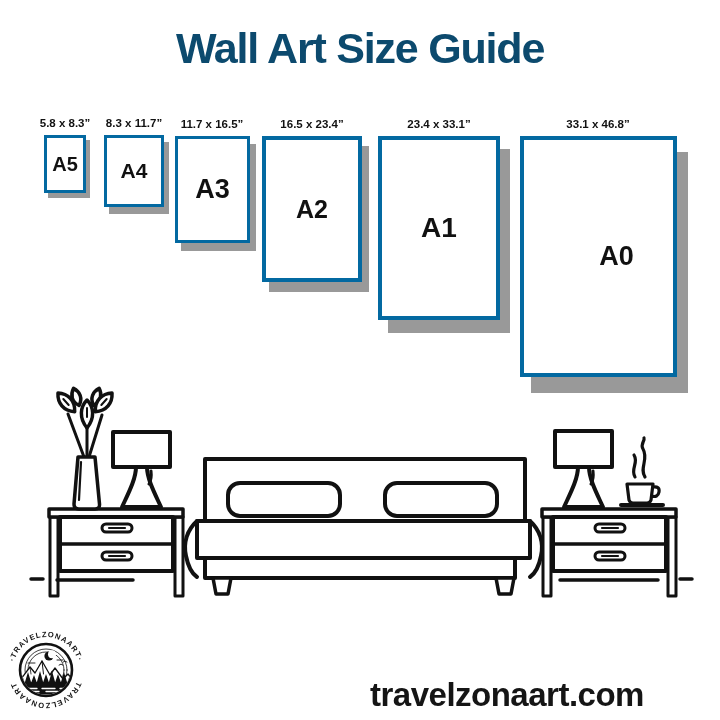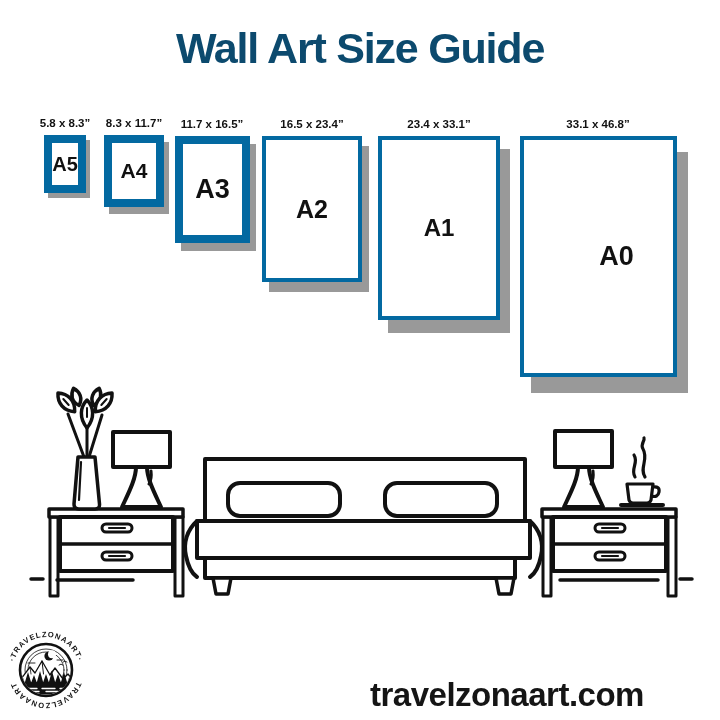--- a/index.html
+++ b/index.html
@@ -12,29 +12,29 @@
   .page-title{
     position:absolute;left:0;top:24px;width:720px;text-align:center;
     font-size:43px;font-weight:bold;letter-spacing:-1.2px;color:#0c4a6e;
   }
   
   .size-label{
     position:absolute;width:120px;text-align:center;
     font-size:11.5px;font-weight:bold;color:#111;letter-spacing:0px;
   }
   .frame{
-    position:absolute;background:#fff;border:8px solid #0369a1;
+    position:absolute;background:#fff;border:3px solid #0369a1;
     display:flex;align-items:center;justify-content:center;
     font-weight:bold;color:#111;box-sizing:border-box;
   }
   .lbl-a5{left:5px;top:117px;}   .f-a5{left:44px; top:135px;width:42px; height:58px; box-shadow:4px 5px 0 #999;  font-size:20px;}
   .lbl-a4{left:74px;top:117px;}  .f-a4{left:104px;top:135px;width:60px; height:72px; box-shadow:5px 7px 0 #999;  font-size:21px;}
   .lbl-a3{left:152px;top:118px;} .f-a3{left:175px;top:136px;width:75px; height:107px;box-shadow:6px 8px 0 #999;  font-size:27px;}
   .lbl-a2{left:252px;top:118px;} .f-a2{left:262px;top:136px;width:100px;height:146px;box-shadow:7px 10px 0 #999; border-width:4px;font-size:25px;}
-  .lbl-a1{left:379px;top:118px;} .f-a1{left:378px;top:136px;width:122px;height:184px;box-shadow:10px 13px 0 #999;border-width:4px;font-size:24px;}
+  .lbl-a1{left:379px;top:118px;} .f-a1{left:378px;top:136px;width:122px;height:184px;box-shadow:10px 13px 0 #999;border-width:4px;font-size:28px;}
   .lbl-a0{left:538px;top:118px;} .f-a0{left:520px;top:136px;width:157px;height:241px;box-shadow:11px 16px 0 #999;border-width:4px;font-size:27px;padding-left:36px;}
   
   .scene{position:absolute;left:0;top:378px;width:720px;height:227px;}
   
   .logo{position:absolute;left:2px;top:626px;width:88px;height:88px;}
   .ring-text{font-family:"Liberation Sans",sans-serif;font-size:7.6px;font-weight:bold;letter-spacing:1px;fill:#111;}
   
   .website{
     position:absolute;left:370px;top:676px;width:340px;text-align:left;
     font-size:33px;font-weight:bold;letter-spacing:-0.5px;color:#151515;

